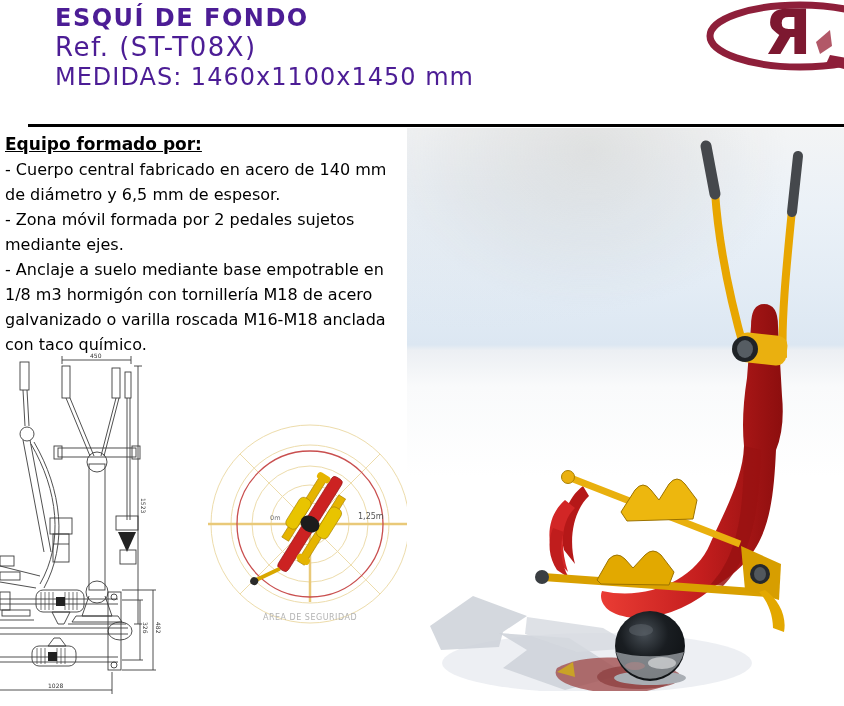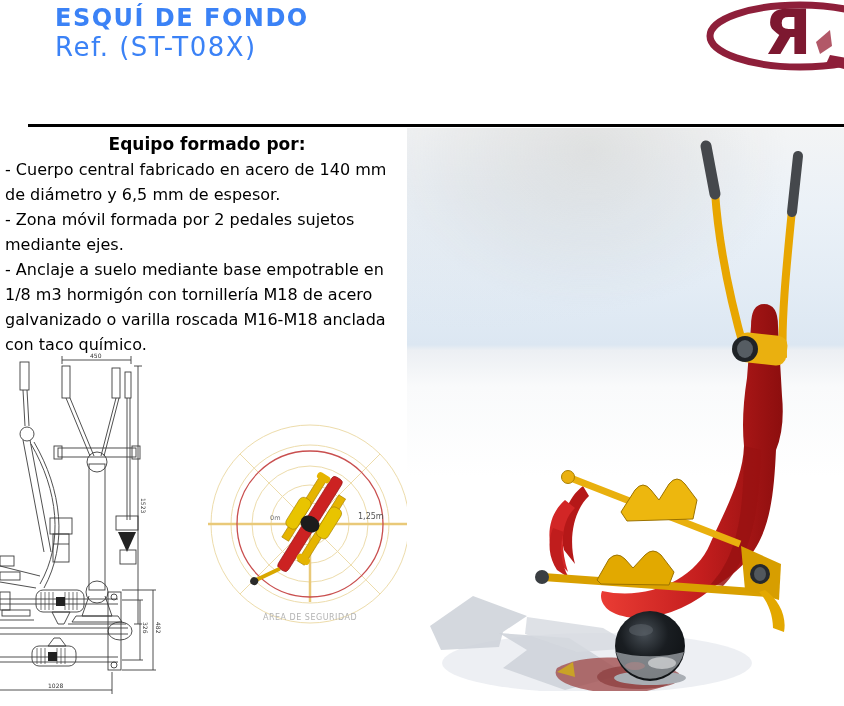--- a/index.html
+++ b/index.html
@@ -1,30 +1,30 @@
 <!DOCTYPE html>
 <html><head>
 <meta charset="utf-8">
 <style>
   html,body{margin:0;padding:0;}
   body{width:844px;height:706px;position:relative;overflow:hidden;background:#fff;
        font-family:"DejaVu Sans","Liberation Sans",sans-serif;}
   .page{position:absolute;inset:0;}
   
-  .hdr{position:absolute;left:55px;top:4px;color:#3b82f6;}
+  .hdr{position:absolute;left:55px;top:4px;color:#4c1d95;}
   .t1{font-size:24px;font-weight:bold;letter-spacing:1.5px;line-height:29px;}
   .t2{font-size:26px;font-weight:normal;letter-spacing:1.5px;line-height:29px;}
   .t3{font-size:24px;font-weight:normal;letter-spacing:1px;line-height:31px;}
   
   .logo{position:absolute;left:698px;top:0;width:146px;height:82px;overflow:visible;}
   
   .rule{position:absolute;left:28px;top:124px;width:816px;height:3px;background:#000;}
   
   .desc{position:absolute;left:5px;top:131px;width:404px;color:#000;}
-  .desc-heading{font-size:17px;font-weight:bold;line-height:26px;text-align:center;}
+  .desc-heading{font-size:17px;font-weight:bold;text-decoration:underline;line-height:26px;}
   .desc-line{font-size:16px;line-height:25px;}
   
   .tech{position:absolute;left:0;top:352px;}
   .tech text{font-size:6px;fill:#333;font-family:"DejaVu Sans",sans-serif;}
   
   .safety{position:absolute;left:200px;top:418px;}
   
   .render{position:absolute;left:407px;top:128px;width:437px;height:563px;overflow:hidden;
     background:linear-gradient(180deg,#f3f4f5 0%,#ebf1f7 14%,#e3ecf5 28%,#dce7f2 38.5%,
                #eceff3 39.5%,#f9fafb 46%,#ffffff 62%);}
@@ -34,20 +34,21 @@
   .rsvg{position:absolute;left:0;top:0;}
 </style>
 </head>
 <body>
 
 <div class="page">
 
   <div class="hdr">
     <div class="t1">ESQUÍ DE FONDO</div>
     <div class="t2">Ref. (ST-T08X)</div>
+    <div class="t3">MEDIDAS: 1460x1100x1450 mm</div>
   </div>
 
   <div class="logo">
     <svg width="190" height="82" viewBox="0 0 190 82">
       <ellipse cx="102" cy="36" rx="90" ry="31" fill="none" stroke="#8e1f3a" stroke-width="7"></ellipse>
       <polygon points="132,55 160,60 150,70 128,64" fill="#8e1f3a"></polygon>
       <text x="66" y="54" font-size="62" font-weight="bold" fill="#7d1830" font-family="DejaVu Sans, sans-serif">Я</text>
       <polygon points="118,42 132,30 134,46 122,54" fill="#b25868"></polygon>
     </svg>
   </div>

